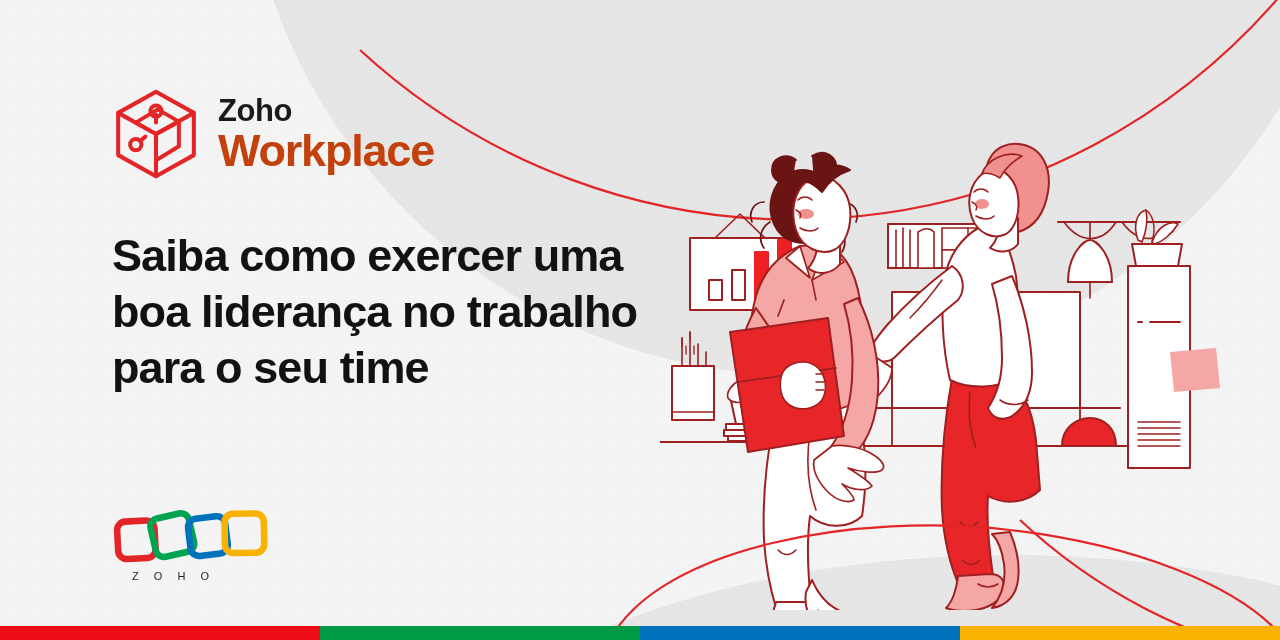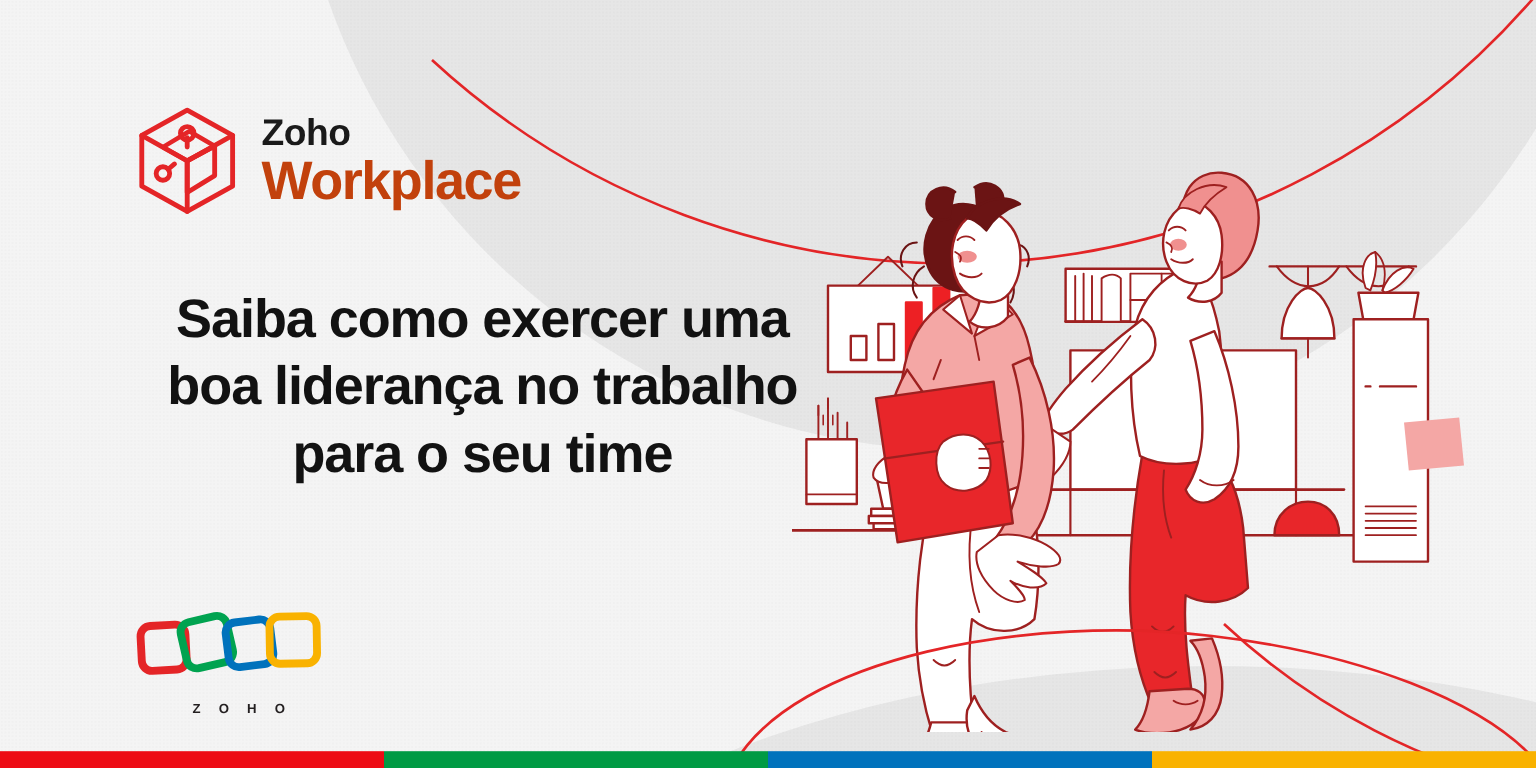--- a/index.html
+++ b/index.html
@@ -67,47 +67,46 @@
     font-size: 45px;
     font-weight: 700;
     color: #c2410c;
     letter-spacing: -1.2px;
   }
 
   
   .headline {
     position: absolute;
     left: 112px;
-    top: 238px;
+    top: 228px;
     width: 580px;
     font-size: 45px;
     font-weight: 700;
     line-height: 1.24;
     letter-spacing: -0.9px;
     color: #121212;
     margin: 0;
     white-space: pre-line;
-    text-align: center;
   }
 
   
   .zoho-logo {
     position: absolute;
     left: 112px;
     top: 508px;
     width: 160px;
   }
   .zoho-squares { display: block; width: 160px; height: 58px; }
   .zoho-wordmark {
-    margin-top: 19px;
+    margin-top: 4px;
     font-size: 11px;
-    font-weight: 700;
+    font-weight: 400;
     letter-spacing: 6px;
     color: #231f20;
-    text-align: center;
+    text-align: left;
     padding-left: 20px;
   }
 
   
   .color-bar {
     position: absolute;
     left: 0;
     bottom: 0;
     width: 1280px;
     height: 14px;

